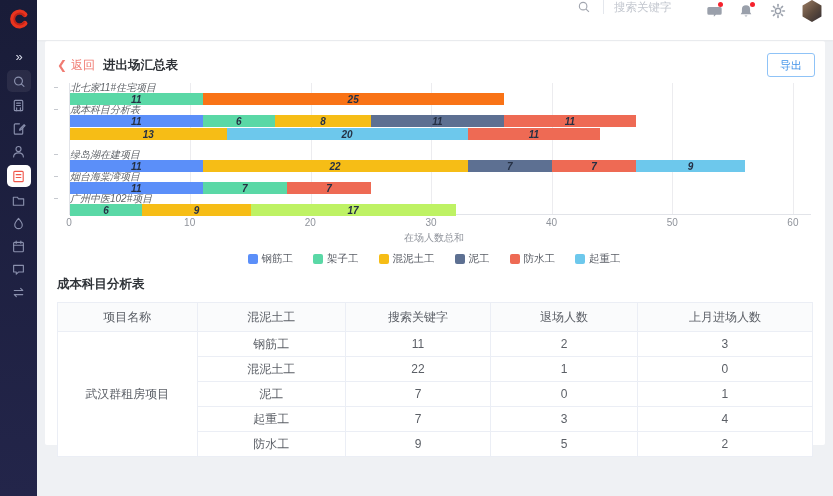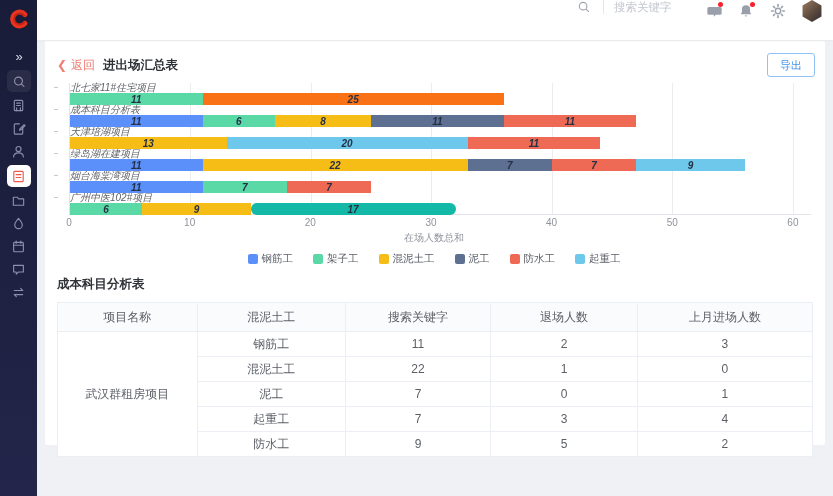--- a/index.html
+++ b/index.html
@@ -231,21 +231,20 @@
             <div class="crow-label">成本科目分析表</div>
             <div class="cbar">
               <div class="cseg" style="width: 17.8862%; background: rgb(91, 143, 249);">11</div>
               <div class="cseg" style="width: 9.7561%; background: rgb(90, 216, 166);">6</div>
               <div class="cseg" style="width: 13.0081%; background: rgb(246, 189, 22);">8</div>
               <div class="cseg" style="width: 17.8862%; background: rgb(93, 112, 146);">11</div>
               <div class="cseg" style="width: 17.8862%; background: rgb(238, 106, 84);">11</div>
             </div>
           </div>
           <div class="crow">
-            <div class="crow-label">天津培湖项目</div>
             <div class="cbar">
               <div class="cseg" style="width: 21.1382%; background: rgb(246, 189, 22);">13</div>
               <div class="cseg" style="width: 32.5203%; background: rgb(109, 200, 236);">20</div>
               <div class="cseg" style="width: 17.8862%; background: rgb(238, 106, 84);">11</div>
             </div>
           </div>
           <div class="crow">
             <div class="crow-label">绿岛湖在建项目</div>
             <div class="cbar">
               <div class="cseg" style="width: 17.8862%; background: rgb(91, 143, 249);">11</div>
@@ -261,21 +260,21 @@
               <div class="cseg" style="width: 17.8862%; background: rgb(91, 143, 249);">11</div>
               <div class="cseg" style="width: 11.3821%; background: rgb(90, 216, 166);">7</div>
               <div class="cseg" style="width: 11.3821%; background: rgb(238, 106, 84);">7</div>
             </div>
           </div>
           <div class="crow">
             <div class="crow-label">广州中医102#项目</div>
             <div class="cbar">
               <div class="cseg" style="width: 9.7561%; background: rgb(90, 216, 166);">6</div>
               <div class="cseg" style="width: 14.6341%; background: rgb(246, 189, 22);">9</div>
-              <div class="cseg" style="width: 27.6423%; background: #14b8a6; border-radius: 6px;">17</div>
+              <div class="cseg" style="width: 27.6423%; background: #bef264;">17</div>
             </div>
           </div>
         </div>
       <div class="ticks">
           <span class="tick" style="left: 0%;">0</span>
           <span class="tick" style="left: 16.2602%;">10</span>
           <span class="tick" style="left: 32.5203%;">20</span>
           <span class="tick" style="left: 48.7805%;">30</span>
           <span class="tick" style="left: 65.0407%;">40</span>
           <span class="tick" style="left: 81.3008%;">50</span>

